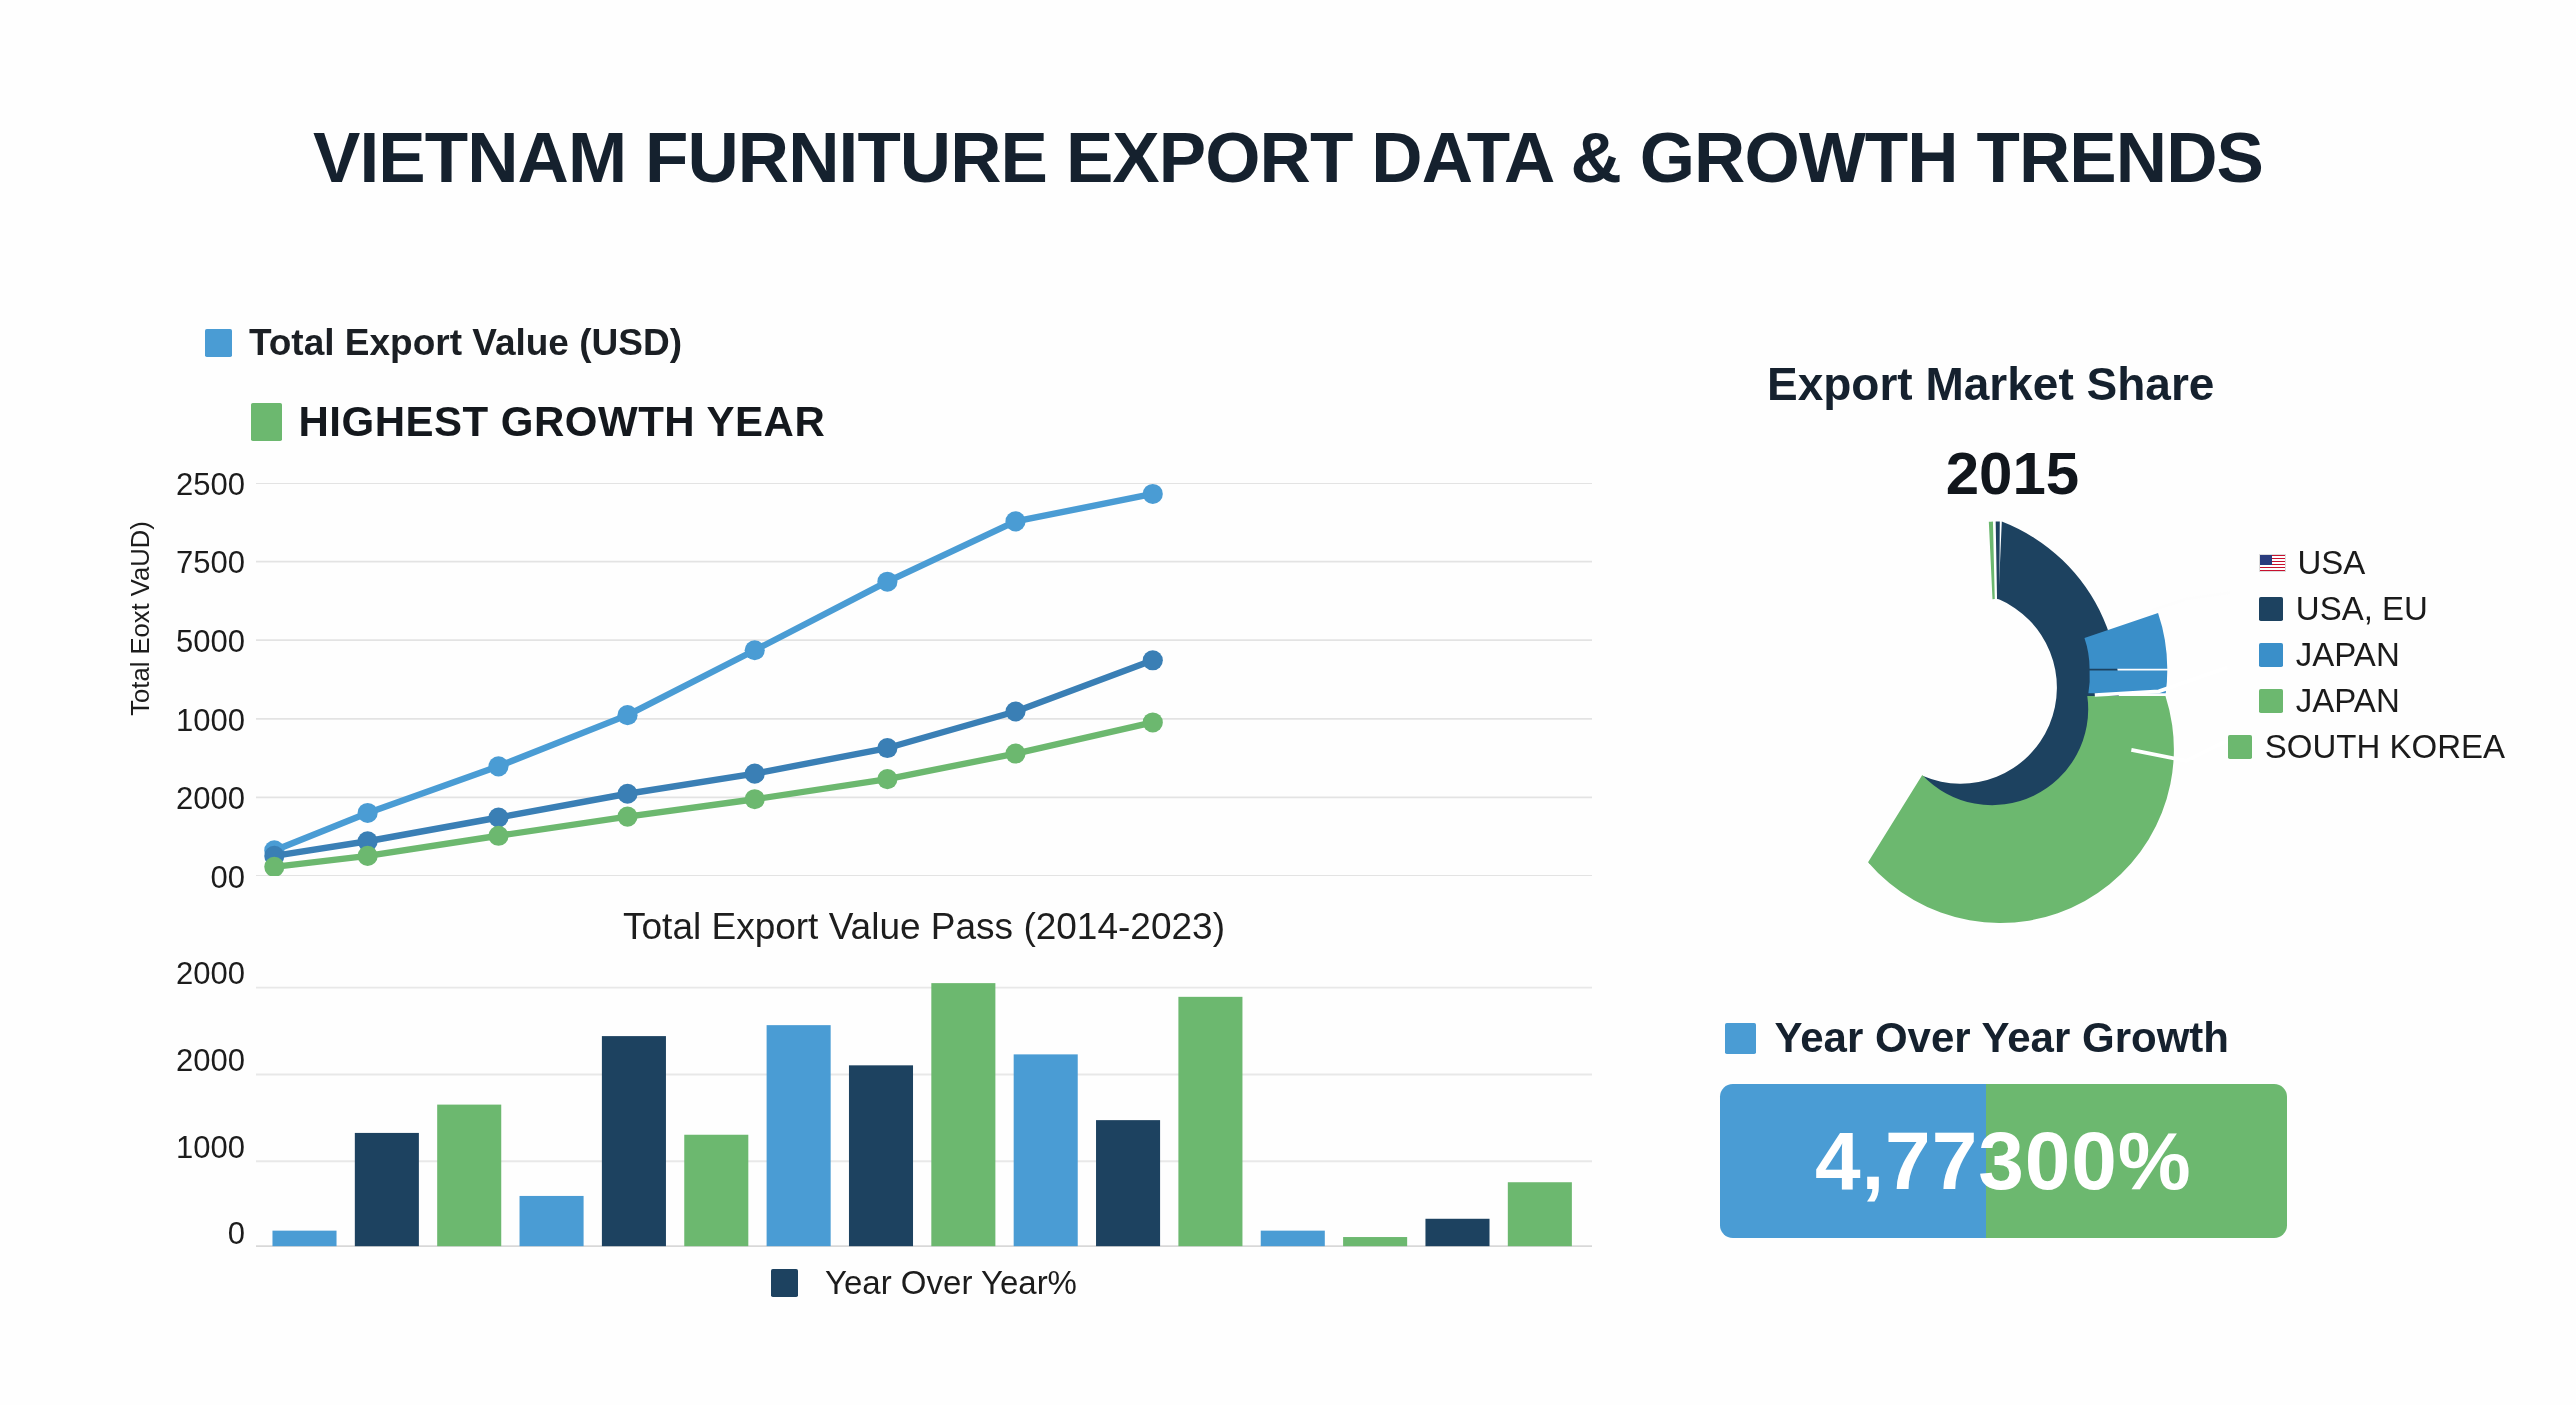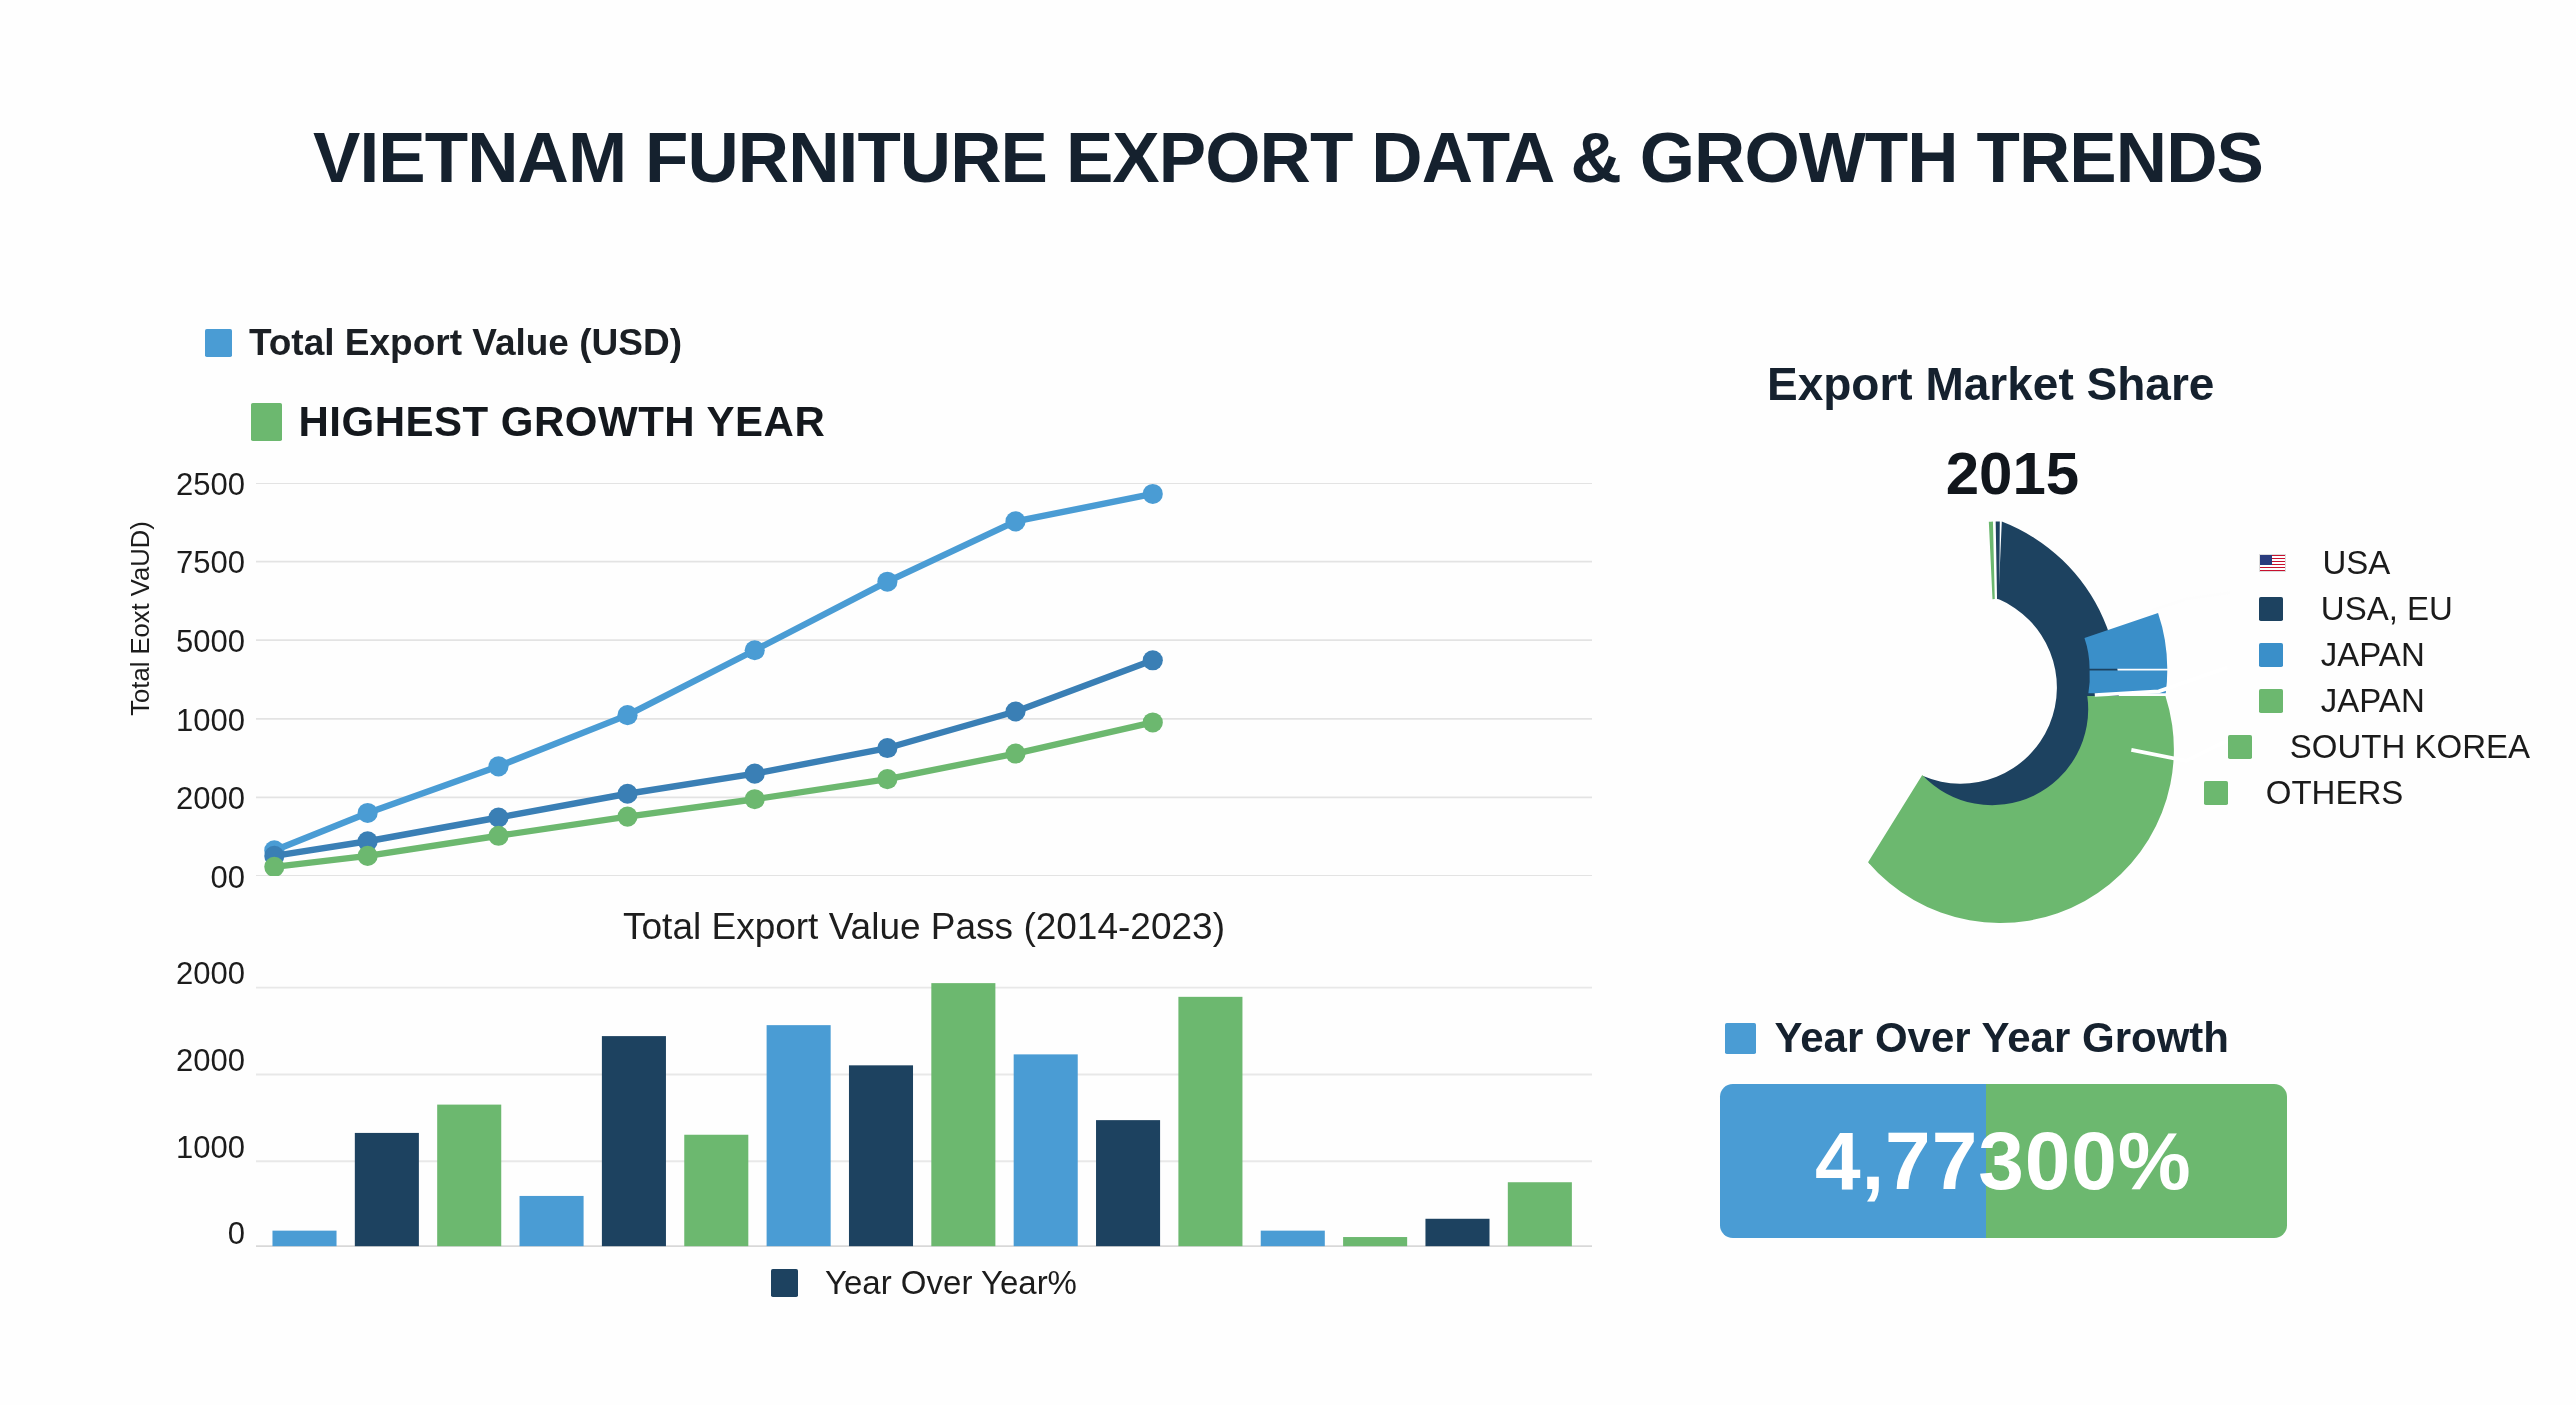--- a/index.html
+++ b/index.html
@@ -158,21 +158,20 @@
   
   #donut-legend {
     position: absolute;
     left: 521px; top: 192px;
     width: 274px;
   }
   #donut-legend .dl-row {
     display: flex; align-items: center;
     height: 46px;
     margin-bottom: 0px;
-    gap: 25px;
   }
   #donut-legend .dl-sw {
     display: inline-block;
     width: 24px; height: 24px;
     margin-right: 12.8px;
     flex: 0 0 auto;
     border-radius: 1.8px;
   }
   #donut-legend .dl-lbl {
     font-size: 33px; color: #1b1b1b; white-space: nowrap;
@@ -420,24 +419,20 @@
         <span class="dl-lbl">JAPAN</span>
       </div>
       <div class="dl-row">
         <span class="dl-sw sw-green"></span>
         <span class="dl-lbl">JAPAN</span>
       </div>
       <div class="dl-row" style="margin-left:-31px">
         <span class="dl-sw sw-green"></span>
         <span class="dl-lbl">SOUTH KOREA</span>
       </div>
-      <div class="dl-row" style="margin-left:-55px">
-        <span class="dl-sw sw-green"></span>
-        <span class="dl-lbl">OTHERS</span>
-      </div>
     </div>
 
     <div id="yoy-legend">
       <span class="swatch sw-blue"></span>
       <span class="lbl">Year Over Year Growth</span>
     </div>
     <div id="yoy-badge">
       <span class="val">4,77300%</span>
     </div>
 

